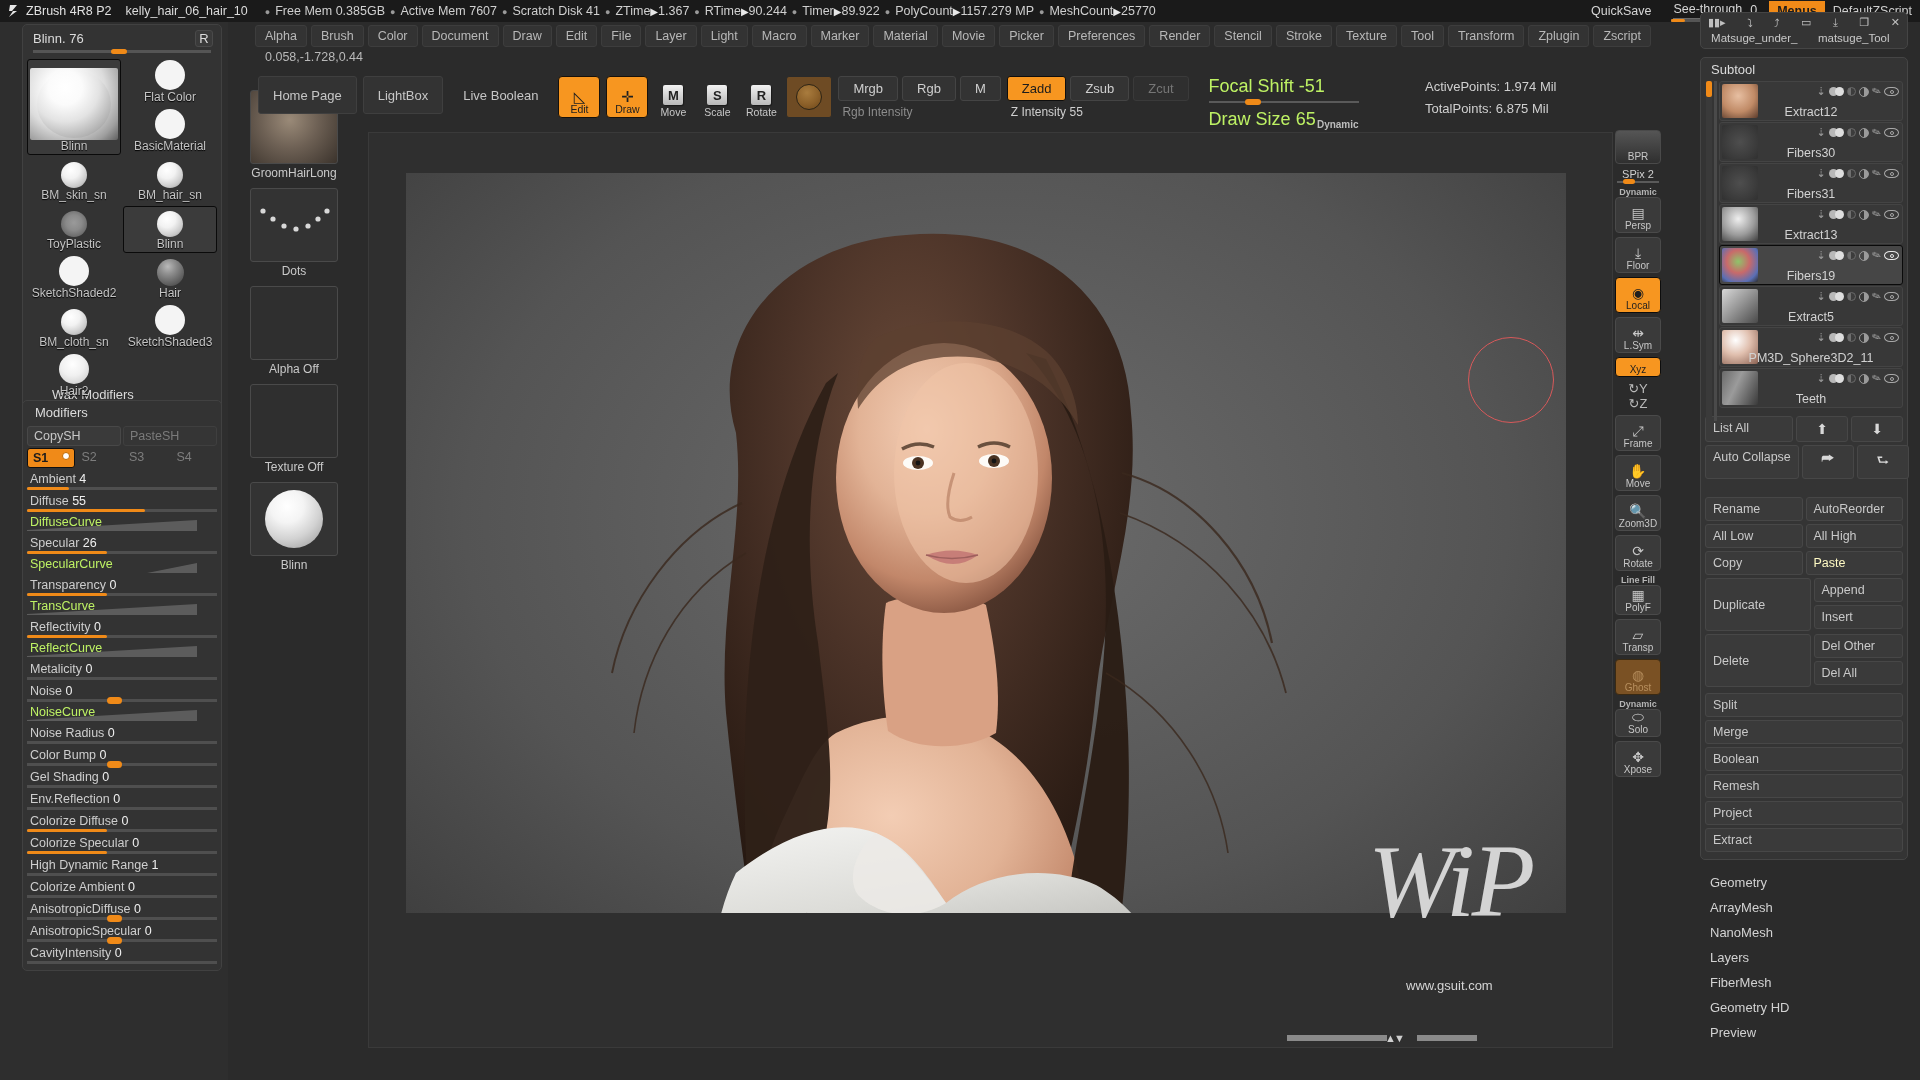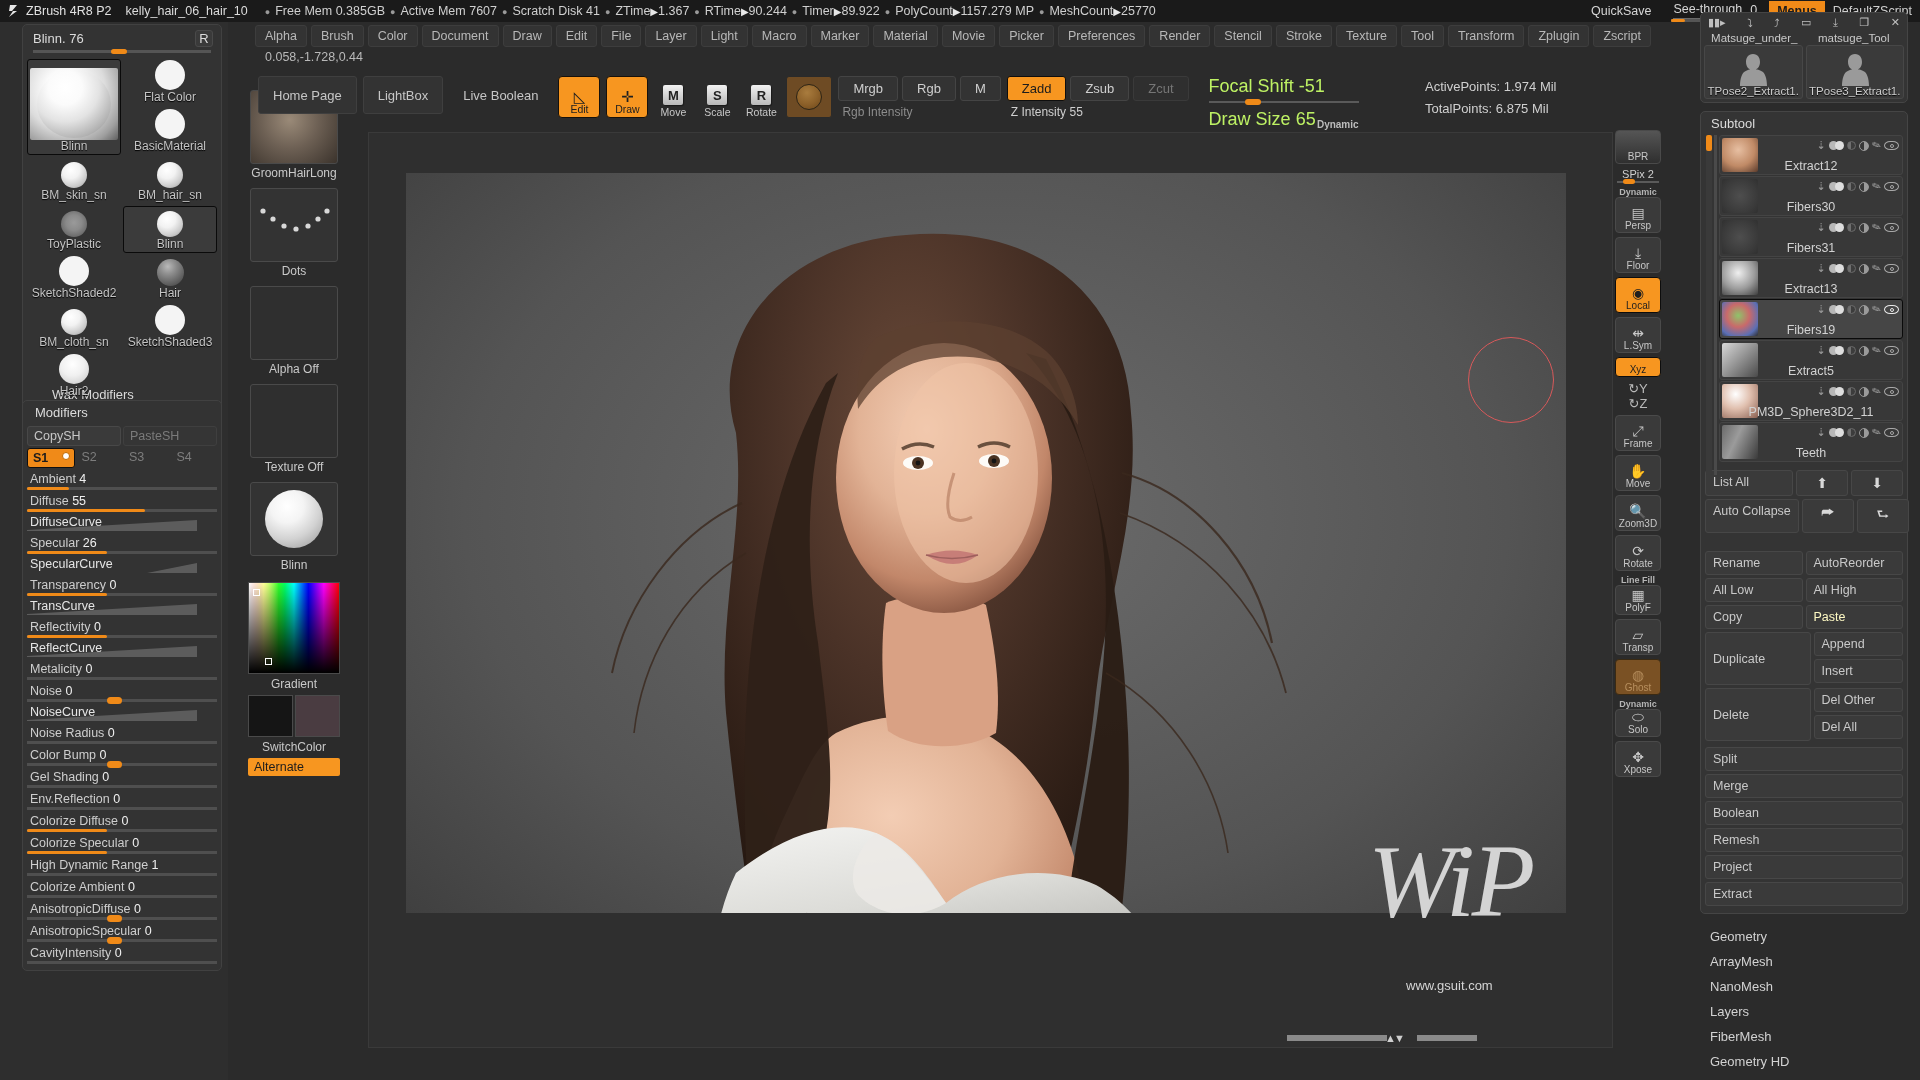--- a/index.html
+++ b/index.html
@@ -87,21 +87,21 @@
   .sbtn.active{ background:#f08a18; color:#1c1c1c; border:1px solid #101010; font-weight:bold;}
   .sbtn.off{ color:#7d7d7d;}
   .sbtn .rad{ position:absolute; right:4px; top:3px; width:8px; height:8px; border-radius:50%; background:#fff; border:1px solid #c06a00;}
   .slider-row{ margin-top:4px; position:relative; }
   .slider-row .lbl{ font-size:12.5px; color:#cecece; padding-left:3px; display:block; line-height:14px;}
   .slider-row .lbl b{ color:#efefef; font-weight:normal;}
   .track{ height:3px; background:#4f4f4f; position:relative; margin-top:1px;}
   .fill{ position:absolute; left:0; top:0; height:3px; background:#f08a18; border-radius:2px;}
   .knob{ position:absolute; top:-2px; width:15px; height:7px; background:#f08a18; border-radius:4px;}
   .curve-row{ margin-top:3px; position:relative; height:17px;}
-  .curve-row .lbl{ font-size:12.5px; color:#e5e5e5; position:relative; z-index:2; padding-left:3px;}
+  .curve-row .lbl{ font-size:12.5px; color:#bef264; position:relative; z-index:2; padding-left:3px;}
   .curve{ position:absolute; left:0; right:0; top:2px; height:14px; }
   .curve svg{ display:block; }
 
   
   .shelf{ position:absolute; left:258px; top:76px; height:52px; display:flex; align-items:flex-start; gap:6px;}
   .shelf-btn{
     background:#333; border:1px solid #3f3f3f; border-radius:3px; color:#c6c6c6;
     font-size:13px; padding:8px 14px; height:38px; display:flex; align-items:center;
   }
   .tog{
@@ -508,36 +508,20 @@
       <div style="height:74px;border:1px solid #4a4a4a;border-radius:3px;background:#2f2f2f;"></div>
       <div style="text-align:center;font-size:12px;color:#c9c9c9;margin-top:2px;">Texture Off</div>
     </div>
     <div style="width:88px;margin:8px 0 0 10px;">
       <div style="height:74px;border:1px solid #4a4a4a;border-radius:3px;background:#333;display:flex;align-items:center;justify-content:center;">
         <div style="width:58px;height:58px;border-radius:50%;background:radial-gradient(circle at 38% 28%,#fff 0%,#f4f4f4 30%,#d2d2d2 60%,#919191 100%);"></div>
       </div>
       <div style="text-align:center;font-size:12px;color:#c9c9c9;margin-top:2px;">Blinn</div>
     </div>
 
-    <div style="width:92px;margin:10px 0 0 8px;">
-      <div style="height:92px;border:1px solid #4a4a4a;position:relative;
-          background:linear-gradient(to bottom, rgba(0,0,0,0) 0%, #000 100%),
-                     linear-gradient(to right, #fff 0%, rgba(255,255,255,0) 40%),
-                     linear-gradient(to right,#ff0000 0%,#ffff00 16%,#00ff00 33%,#00ffff 50%,#0000ff 66%,#ff00ff 83%,#ff0000 100%);">
-        <div style="position:absolute;left:4px;top:6px;width:7px;height:7px;border:1.5px solid #fff;"></div>
-        <div style="position:absolute;left:16px;bottom:8px;width:7px;height:7px;border:1.5px solid #fff;"></div>
-      </div>
-      <div style="text-align:center;font-size:12px;color:#c9c9c9;margin-top:3px;">Gradient</div>
-      <div style="display:flex;gap:2px;margin-top:4px;">
-        <div style="flex:1;height:42px;background:#151515;border:1px solid #4a4a4a;"></div>
-        <div style="flex:1;height:42px;background:#4a3c41;border:1px solid #4a4a4a;"></div>
-      </div>
-      <div style="text-align:center;font-size:12px;color:#c9c9c9;margin-top:3px;">SwitchColor</div>
-      <div style="margin-top:4px;background:#f79620;color:#1c1c1c;font-size:12.5px;padding:2px 6px;border-radius:2px;">Alternate</div>
-    </div>
   </div>
 
   <div class="shelf">
     <div class="shelf-btn">Home Page</div>
     <div class="shelf-btn">LightBox</div>
     <div class="shelf-btn" style="border:none;background:transparent;">Live Boolean</div>
 
     <div class="tog">
       <span class="gl">◺</span>
       <span>Edit</span>
@@ -780,36 +764,20 @@
         <span>⤴</span>
         <span>▭</span>
         <span>⤓</span>
         <span>❐</span>
         <span>✕</span>
       </div>
       <div class="toolnames">
         <div>Matsuge_under_</div>
         <div>matsuge_Tool</div>
       </div>
-      <div class="tool-pair">
-        <div class="tcell">
-          <svg class="thumb" viewBox="0 0 34 38">
-            <path d="M17 4 c5 0 7 4 7 8 c0 5 -3 8 -7 8 c-4 0 -7 -3 -7 -8 c0 -4 2 -8 7 -8Z
-                     M8 22 c3 -2 6 -3 9 -3 c4 0 7 1 10 3 c3 3 4 9 4 14 H4 c0 -5 1 -11 4 -14Z" fill="#9a9a9a"></path>
-          </svg>
-          <span class="nm">TPose2_Extract1.</span>
-        </div>
-        <div class="tcell">
-          <svg class="thumb" viewBox="0 0 34 38">
-            <path d="M17 4 c5 0 7 4 7 8 c0 5 -3 8 -7 8 c-4 0 -7 -3 -7 -8 c0 -4 2 -8 7 -8Z
-                     M8 22 c3 -2 6 -3 9 -3 c4 0 7 1 10 3 c3 3 4 9 4 14 H4 c0 -5 1 -11 4 -14Z" fill="#9a9a9a"></path>
-          </svg>
-          <span class="nm">TPose3_Extract1.</span>
-        </div>
-      </div>
     </div>
 
     <div class="subtoolbox">
       <div class="st-hdr">Subtool</div>
       <div class="st-list">
         <div class="st-scroll">
             <i></i>
           </div>
         <div class="st-scroll2"></div>
         <div id="subtools">

